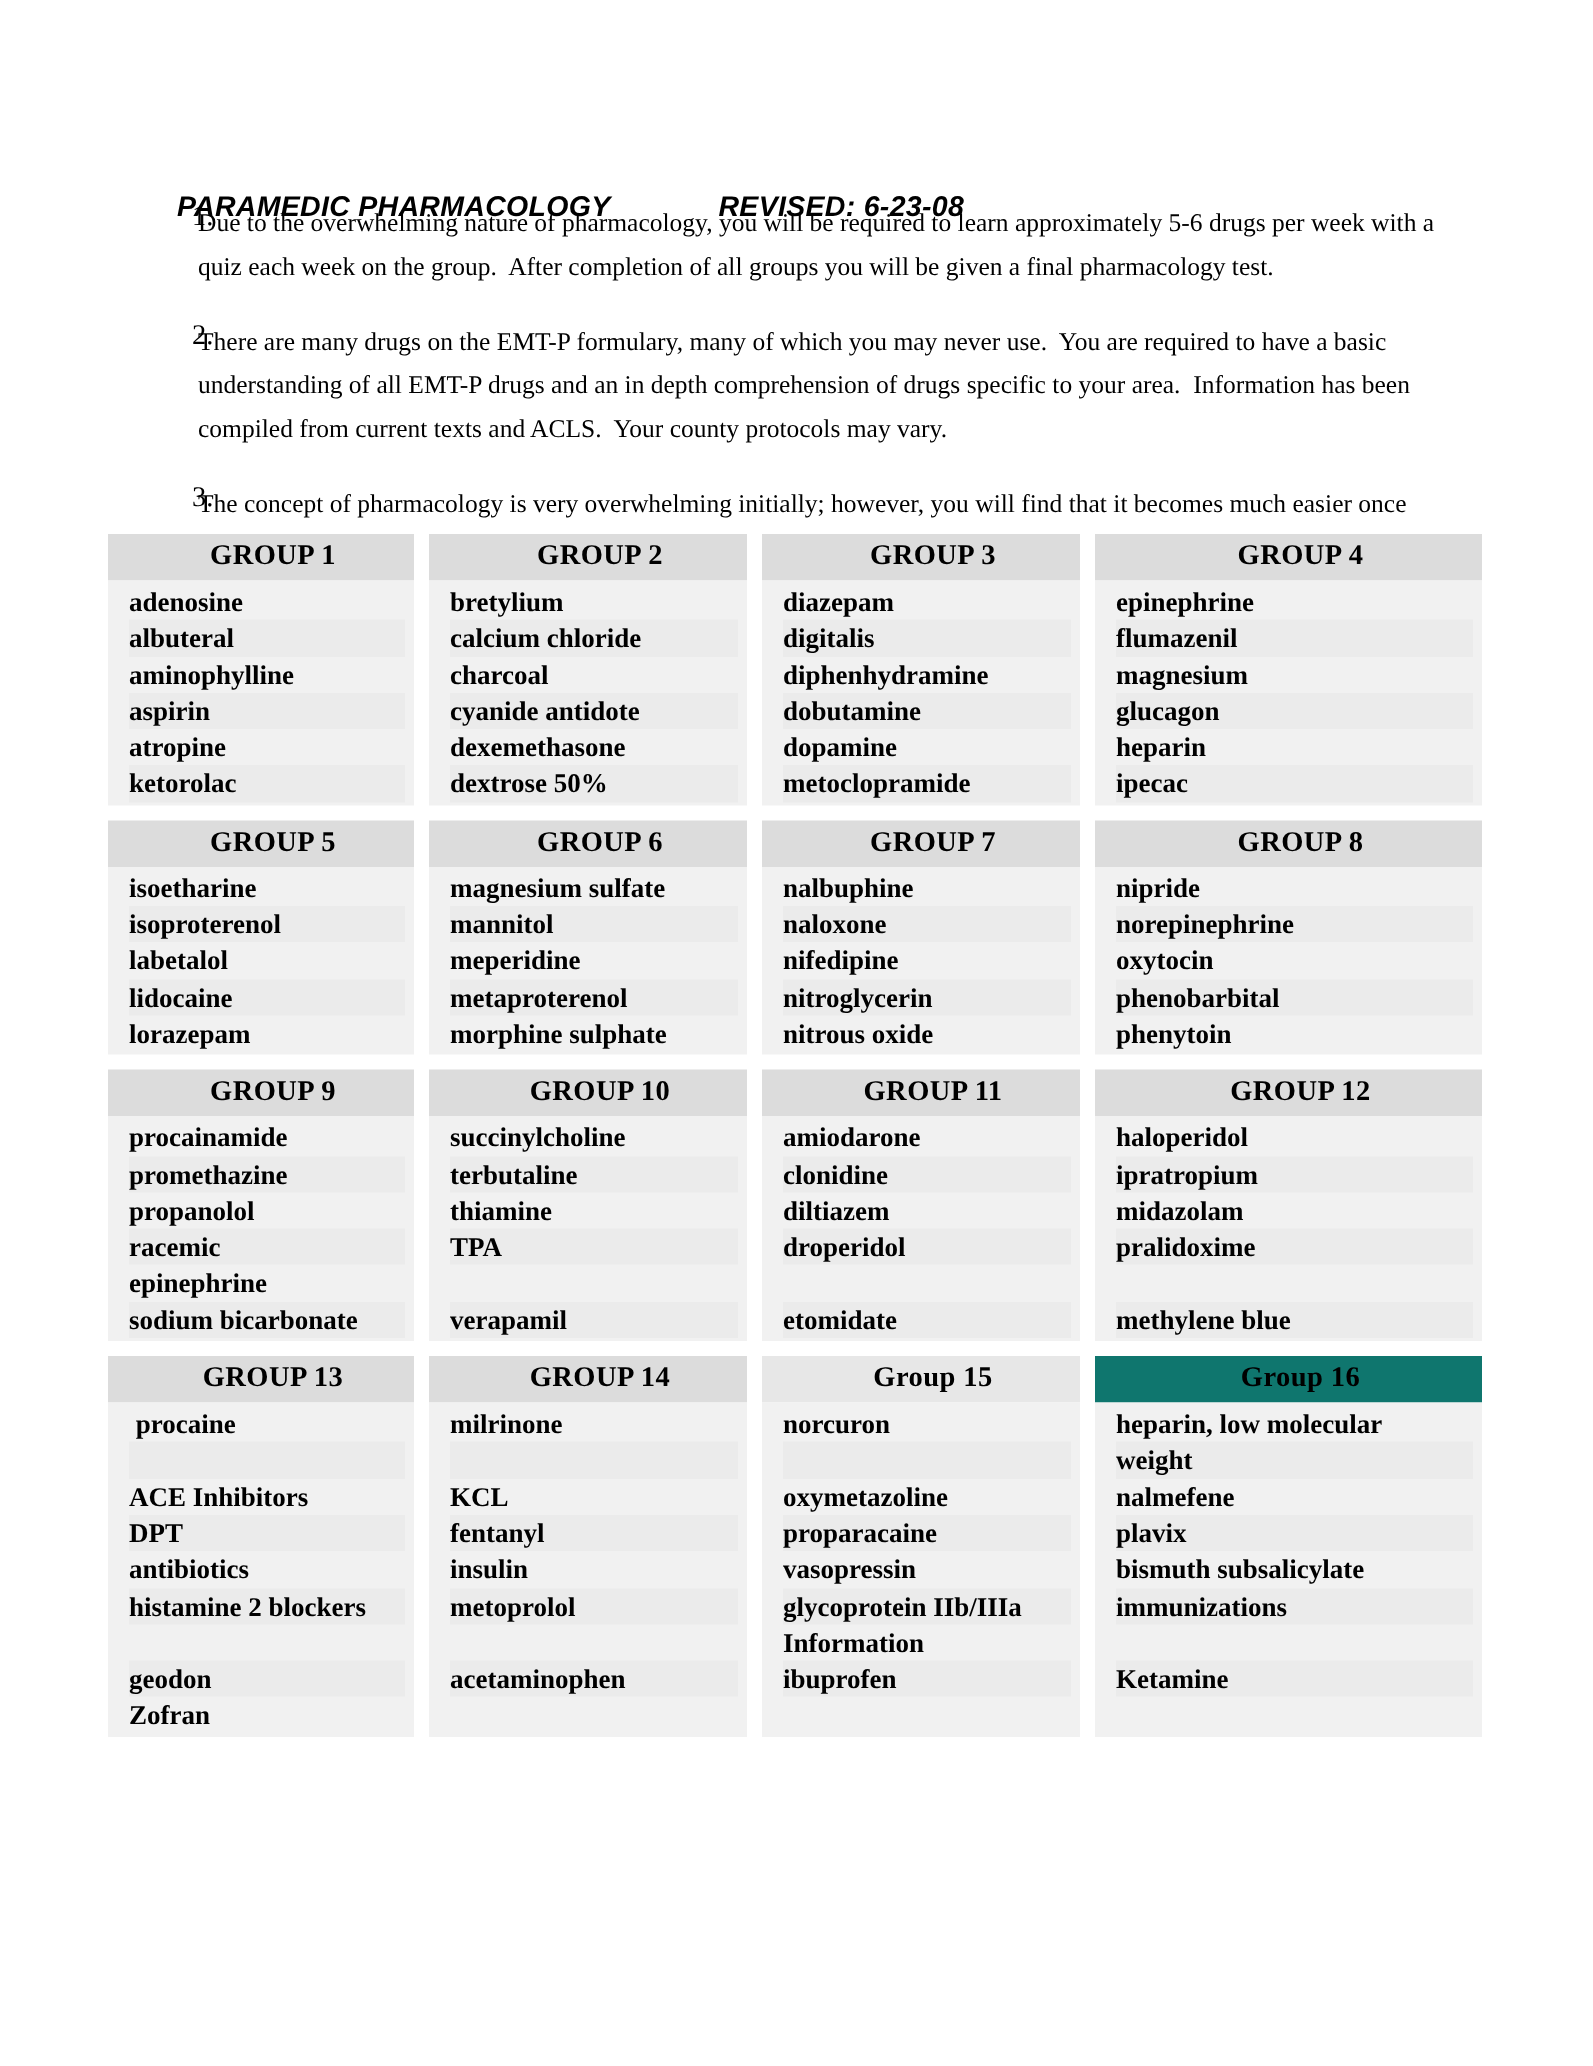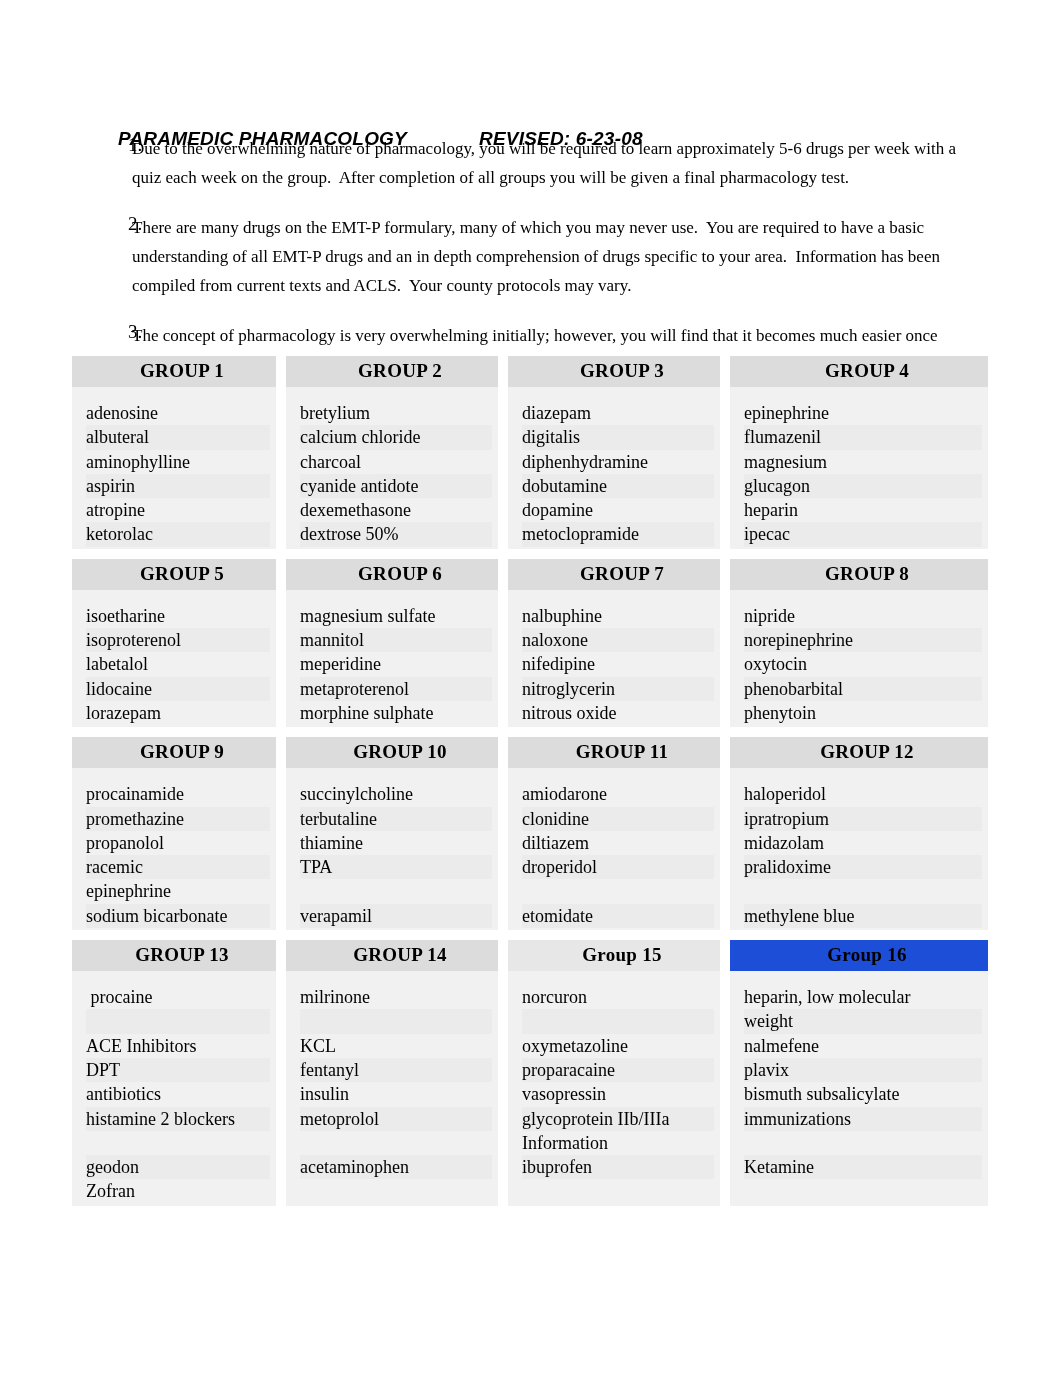--- a/index.html
+++ b/index.html
@@ -86,33 +86,34 @@
   .gtable col.c2 { width: 212px; }
   .gtable col.c3 { width: 212px; }
   .gtable col.c4 { width: 258px; }
 
   .gtable td {
     padding: 0;
     vertical-align: top;
   }
   .cellbox {
     background: #f1f1f1;
-    padding: 14px 6px 2px 14px;
+    padding: 2px 6px 2px 14px;
     min-height: 10px;
+    font-weight: bold;
   }
   .cellbox.hdr {
     background: #dcdcdc;
     text-align: center;
     font-weight: bold;
     font-size: 19px;
     padding: 4px 6px 5px 22px;
     letter-spacing: 0.3px;
   }
   .cellbox.hdr.dark {
-    background: #1d4ed8;
+    background: #0f766e;
   }
   .cellbox.hdr.light {
     background: #e7e7e7;
   }
   .gutter {
     background: #ffffff;
   }
   .drug-line {
     font-size: 18px;
     line-height: 24.3px;

